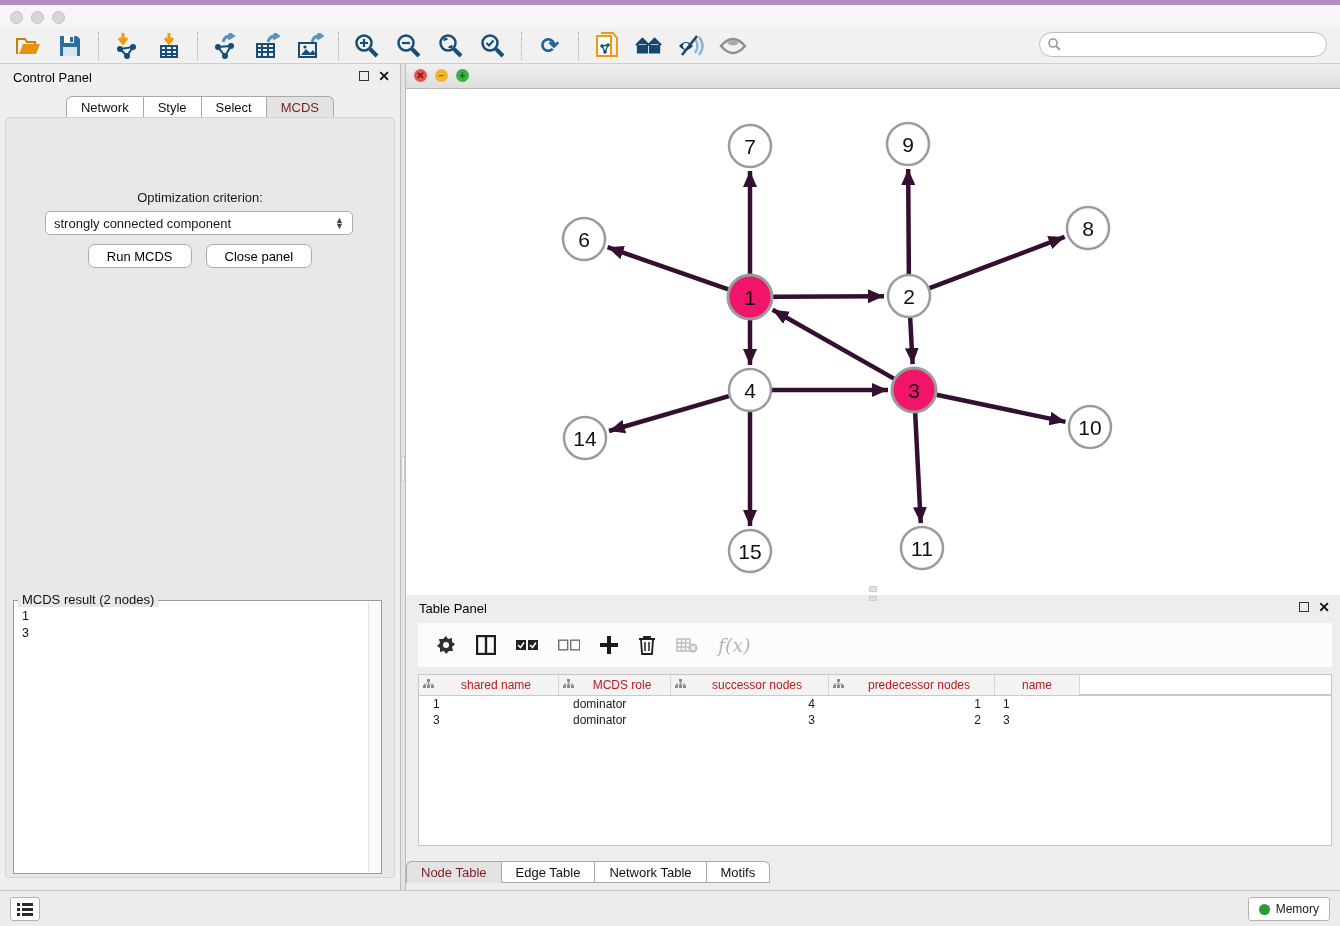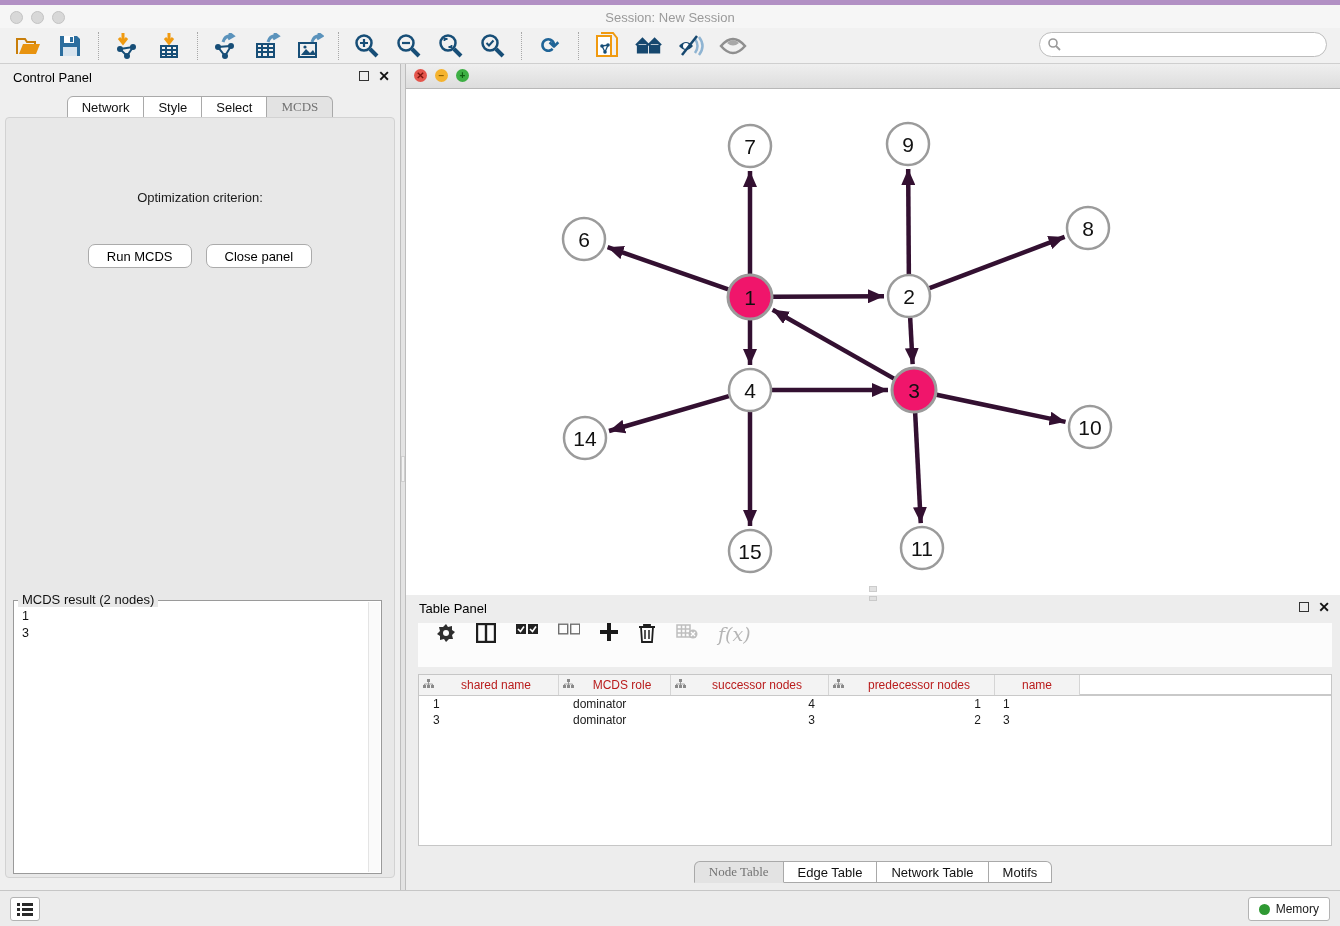--- a/index.html
+++ b/index.html
@@ -35,21 +35,21 @@
   .panel-header { position:relative; height:26px; }
   .panel-title { position:absolute; left:13px; top:6px; font-size:13px; color:#000000; }
   .panel-winbtns { position:absolute; right:10px; top:5px; display:flex; gap:9px; align-items:center; }
   .float-box { width:10px; height:10px; border:1.5px solid #333; }
   .close-x { font-size:14px; font-weight:bold; color:#111; line-height:1; }
   .cp-tabs { position:absolute; left:0; top:32px; width:100%; display:flex; justify-content:center; }
   .tab { height:22px; padding:0 14px; background:#fff; border:1px solid #A9A9A9; border-left:none;
     font-size:13px; display:flex; align-items:center; color:#111; }
   .tab:first-child { border-left:1px solid #A9A9A9; border-top-left-radius:6px; }
   .tab:last-child { border-top-right-radius:6px; }
-  .tab.selected { background:#E3E3E3; color:#737373; border-bottom-color:#E3E3E3;font-family:Liberation Serif, serif; }
+  .tab.selected { background:#E3E3E3; color:#7f1d1d; border-bottom-color:#E3E3E3; }
   .cp-body { position:absolute; left:5px; right:5px; top:53px; bottom:12px;
     background:#E8E8E8; border:1px solid #D2D2D2; border-radius:4px; }
   .opt-label { position:absolute; left:0; right:0; top:72px; text-align:center; font-size:13px; }
   .opt-select { position:absolute; left:39px; top:93px; width:308px; height:24px; background:#fff;
     border:1px solid #ABABAB; border-radius:5px; font-size:13px; display:flex; align-items:center;
     padding:0 8px; }
   .opt-select .stepper { margin-left:auto; display:flex; flex-direction:column; line-height:6px;
     font-size:9px; color:#444; }
   .cp-buttons { position:absolute; left:0; right:0; top:126px; display:flex; justify-content:center; gap:14px; }
   .btn { height:24px; padding:0 18px; background:#fff; border:1px solid #ABABAB; border-radius:7px;
@@ -77,34 +77,34 @@
   .nt-dot { width:13px; height:13px; border-radius:50%; font-size:10px; font-weight:bold;
     display:flex; align-items:center; justify-content:center; line-height:1; }
   .net-title { position:absolute; left:0; right:0; top:5px; text-align:center; font-size:13px; color:#333; }
   .net-canvas { position:relative; width:934px; height:505px; background:#fff; }
   .canvas-handle { position:absolute; left:50%; bottom:2px; width:8px; height:6px;
     background:#E2E2E2; border:1px solid #CCC; transform:translateX(-50%); }
 
   
   .table-panel { position:absolute; left:406px; top:531px; width:934px; height:295px; background:#EDEDED; }
   .tp-toolbar { position:absolute; left:12px; right:8px; top:28px; height:44px; background:#FCFCFC;
-    display:flex; align-items:flex-start; gap:20px; padding-left:18px; }
+    display:flex; align-items:center; gap:20px; padding-left:18px; }
   .tp-icon { display:flex; align-items:center; justify-content:center; }
   .fx-label { font-family:"DejaVu Serif", serif; font-style:italic; font-size:19px; color:#B5B5B5; }
   .table-box { position:absolute; left:12px; right:8px; top:79px; height:172px;
     background:#fff; border:1px solid #C6C6C6; }
   .thead { display:flex; height:21px; background:#F3F3F3; border-bottom:1px solid #C9C9C9; }
   .th { display:flex; align-items:center; border-right:1px solid #D5D5D5; font-size:12px;
     color:#b91c1c; padding:0 4px; }
   .th .th-lbl { flex:1; text-align:center; }
   .th-filler { flex:1; border-right:none; background:#fff; border-bottom:1px solid #C9C9C9; }
   .trow { display:flex; height:16px; font-size:12px; }
   .td { padding:0 14px 0 14px; display:flex; align-items:center; }
   .td.r { justify-content:flex-end; }
-  .tp-tabs { position:absolute; left:0; right:0; bottom:7px; display:flex; justify-content:center; }
+  .tp-tabs { position:absolute; left:0; right:0; bottom:7px; display:flex; }
   .tp-handle { position:absolute; left:50%; top:1px; width:8px; height:5px;
     background:#E0E0E0; border:1px solid #CACACA; transform:translateX(-50%); }
 
   
   .statusbar { position:absolute; left:0; top:890px; width:1340px; height:36px;
     background:#ECECEC; border-top:1px solid #C6C6C6; }
   .sb-left-btn { position:absolute; left:10px; top:6px; width:30px; height:24px; background:#fff;
     border:1px solid #B3B3B3; border-radius:3px; display:flex; align-items:center; justify-content:center; }
   .memory-btn { position:absolute; right:10px; top:6px; height:24px; background:#fff;
     border:1px solid #B3B3B3; border-radius:3px; display:flex; align-items:center; gap:6px;
@@ -113,21 +113,20 @@
 </style>
 </head>
 <body>
 
 <div class="titlebar">
   <div class="traffic">
     <div class="tl-dot"></div>
     <div class="tl-dot"></div>
     <div class="tl-dot"></div>
   </div>
-  <div class="win-title">Session: New Session</div>
 </div>
 
 <div class="toolbar">
   <div class="tb-group">
     <div class="tb-btn">
       <svg width="26" height="24" viewBox="0 0 26 24">
           <path d="M2 20 L2 5 L10 5 L12 8 L20 8 L20 10" fill="none" stroke="#C87E0A" stroke-width="2"></path>
           <path d="M4 20 L8 10 L25 10 L21 20 Z" fill="#E8930F"></path>
         </svg>
     </div>
@@ -282,20 +281,27 @@
       </div>
     </div>
     <div class="cp-tabs" id="cp-tabs">
         <div class="tab">Network</div>
         <div class="tab">Style</div>
         <div class="tab">Select</div>
         <div class="tab selected">MCDS</div>
       </div>
     <div class="cp-body">
       <div class="opt-label">Optimization criterion:</div>
+      <div class="opt-select">
+        <span>strongly connected component</span>
+        <span class="stepper">
+            <span>▲</span>
+            <span>▼</span>
+          </span>
+      </div>
       <div class="cp-buttons">
         <button class="btn">Run MCDS</button>
         <button class="btn">Close panel</button>
       </div>
       <div class="result-fieldset">
         <div class="result-legend">MCDS result (2 nodes)</div>
         <div class="result-lines" id="result-lines">1
 3</div>
         <div class="result-scroll"></div>
       </div>

